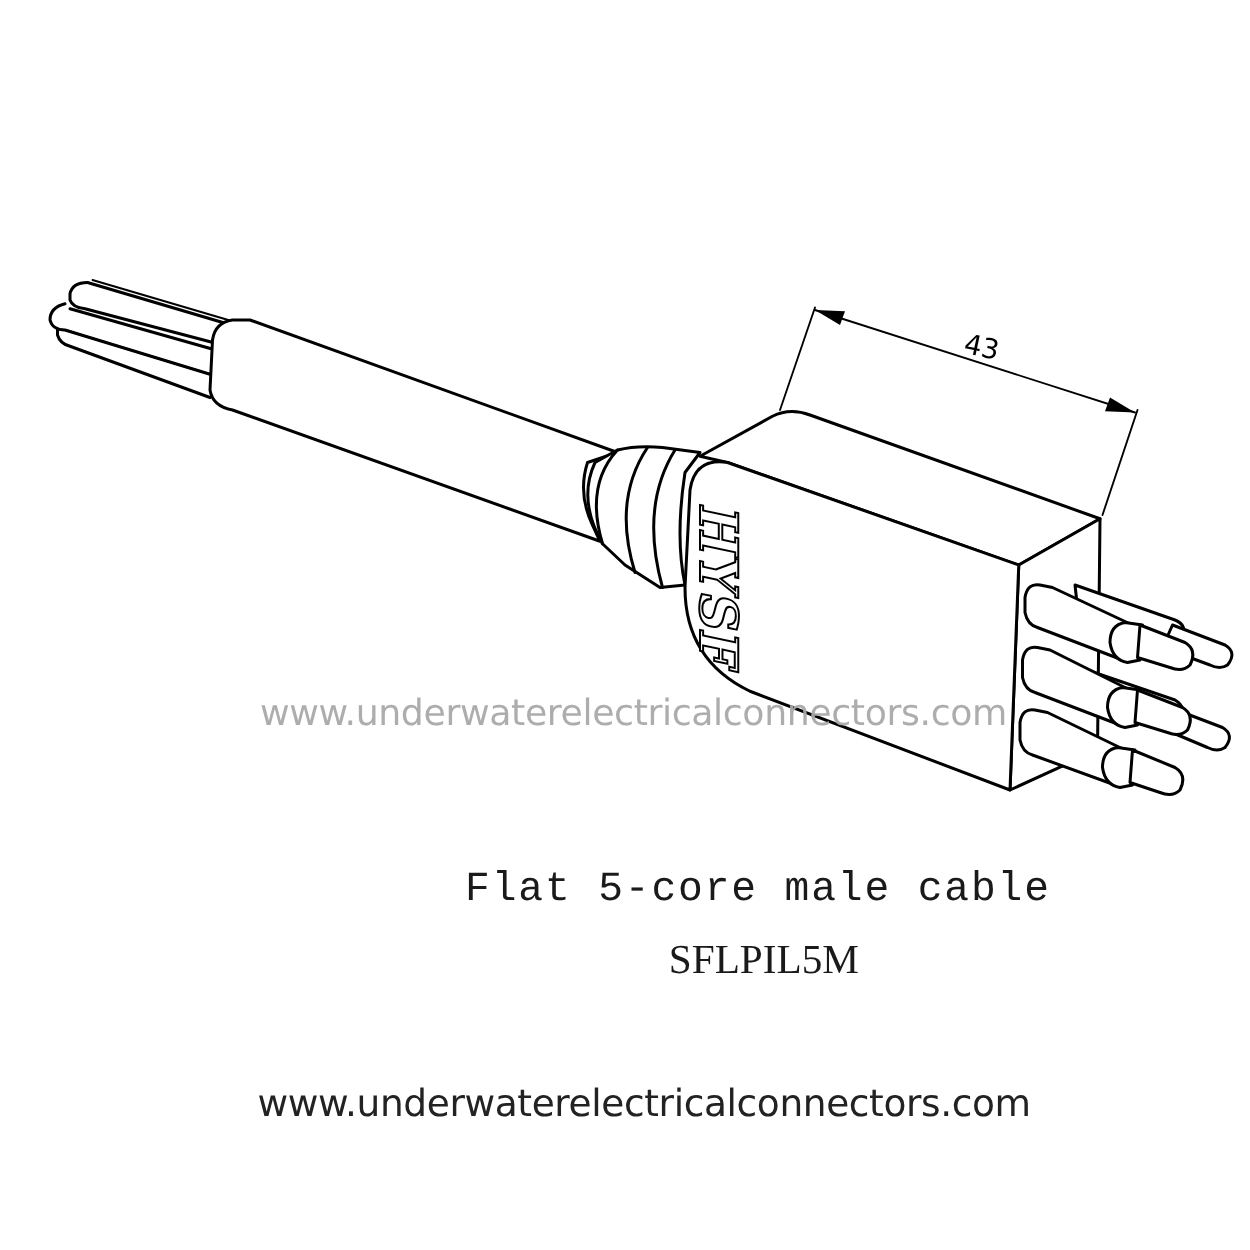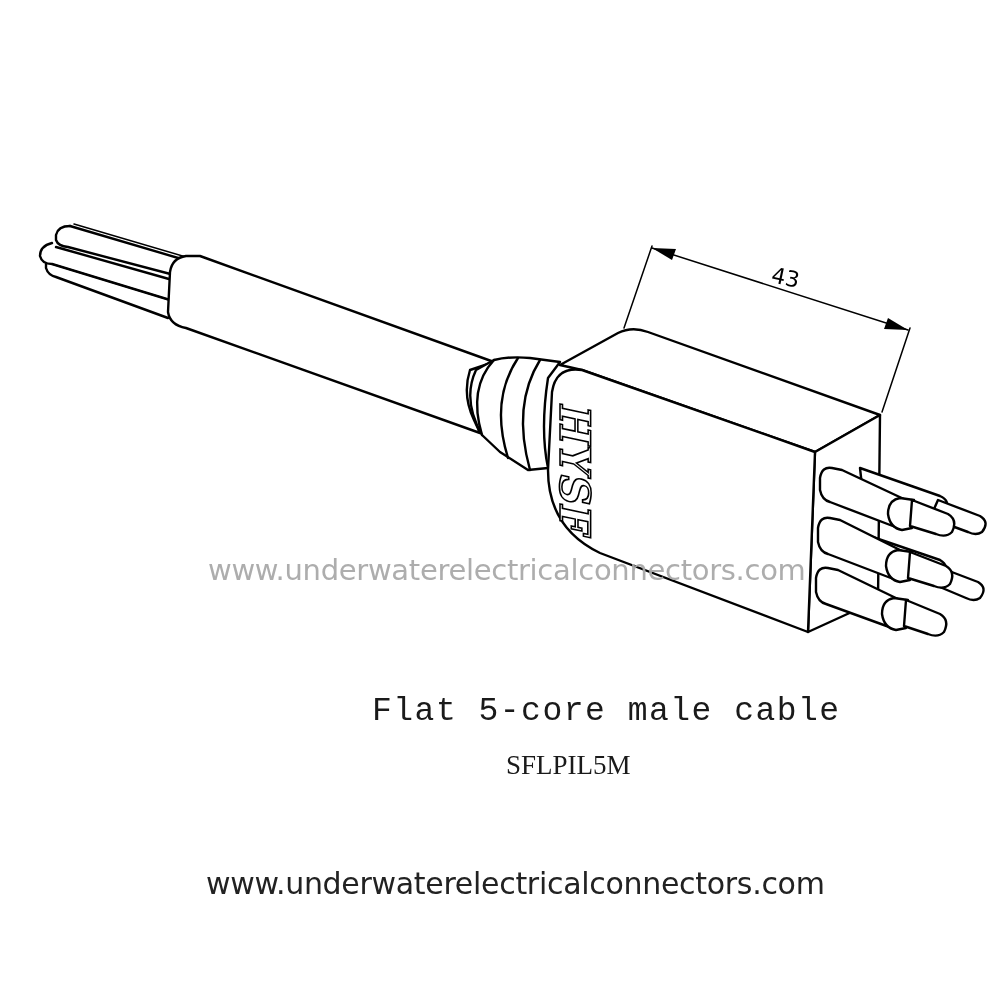--- a/index.html
+++ b/index.html
@@ -47,24 +47,24 @@
       top: 693px;
       left: 372px;
       width: auto;
       text-align: right;
       font-size: 33px;
       letter-spacing: 1.5px;
       font-family: "Liberation Mono", "DejaVu Sans Mono", monospace;
     }
     .caption-model {
       top: 750px;
-      left: 506px;
+      left: 535px;
       width: auto;
       text-align: right;
-      font-size: 27px;
+      font-size: 33px;
       letter-spacing: 0px;
       font-family: "Liberation Serif", "DejaVu Serif", serif;
     }
     .footer-url {
       position: absolute;
       left: 206px;
       top: 866px;
       font-family: "DejaVu Sans", sans-serif;
       font-size: 30px;
       color: #222;

